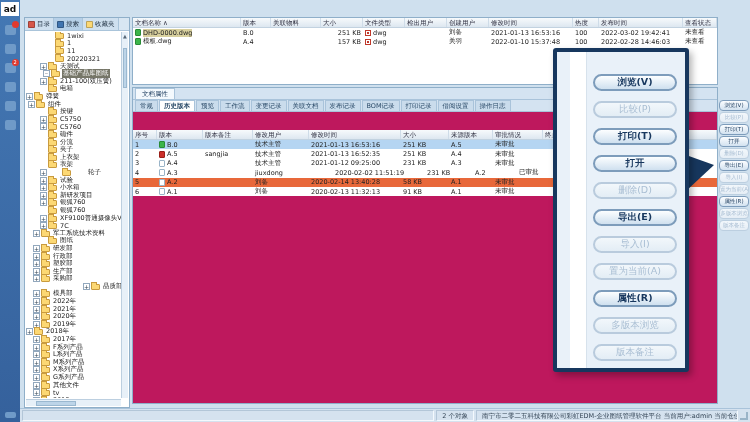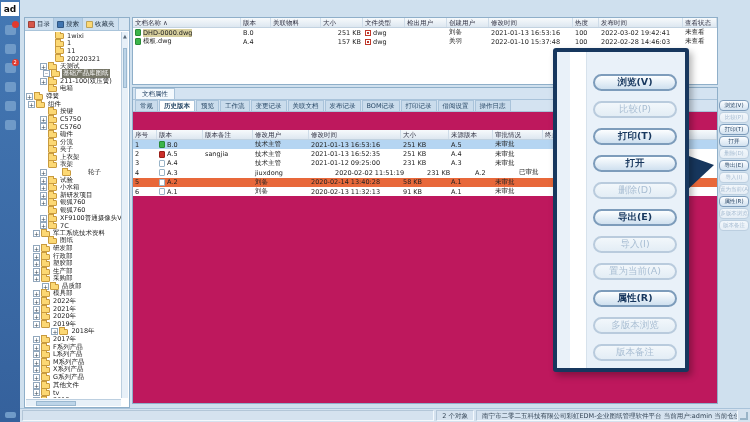--- a/index.html
+++ b/index.html
@@ -286,21 +286,21 @@
         <div class="tree-row" style="padding-left: 7px;">
           <span class="exp">+</span>
           <span class="folder"></span>
           <span class="lbl">生产部</span>
         </div>
         <div class="tree-row" style="padding-left: 7px;">
           <span class="exp">+</span>
           <span class="folder"></span>
           <span class="lbl">采购部</span>
         </div>
-        <div class="tree-row" style="padding-left: 16px;">
+        <div class="tree-row" style="padding-left: 16px; margin-left: 41px;">
           <span class="exp">+</span>
           <span class="folder"></span>
           <span class="lbl">品质部</span>
         </div>
         <div class="tree-row" style="padding-left: 7px;">
           <span class="exp">+</span>
           <span class="folder"></span>
           <span class="lbl">模具部</span>
         </div>
         <div class="tree-row" style="padding-left: 7px;">
@@ -316,21 +316,21 @@
         <div class="tree-row" style="padding-left: 7px;">
           <span class="exp">+</span>
           <span class="folder"></span>
           <span class="lbl">2020年</span>
         </div>
         <div class="tree-row" style="padding-left: 7px;">
           <span class="exp">+</span>
           <span class="folder"></span>
           <span class="lbl">2019年</span>
         </div>
-        <div class="tree-row" style=" justify-content: center;">
+        <div class="tree-row" style="">
           <span class="exp">+</span>
           <span class="folder"></span>
           <span class="lbl">2018年</span>
         </div>
         <div class="tree-row" style="padding-left: 7px;">
           <span class="exp">+</span>
           <span class="folder"></span>
           <span class="lbl">2017年</span>
         </div>
         <div class="tree-row" style="padding-left: 7px;">

